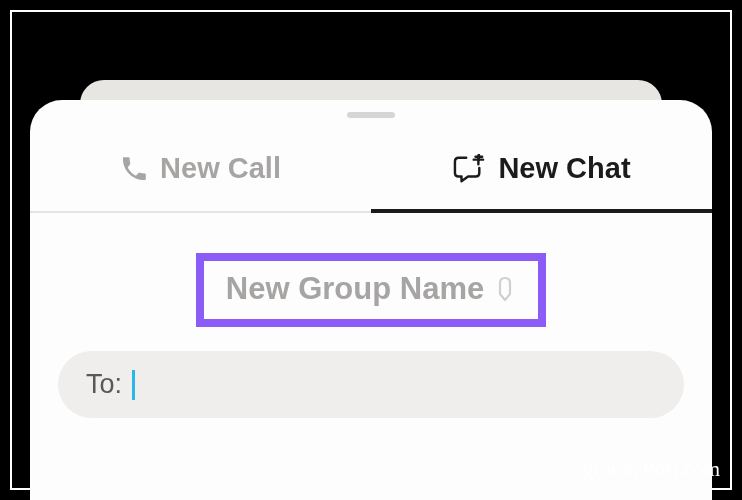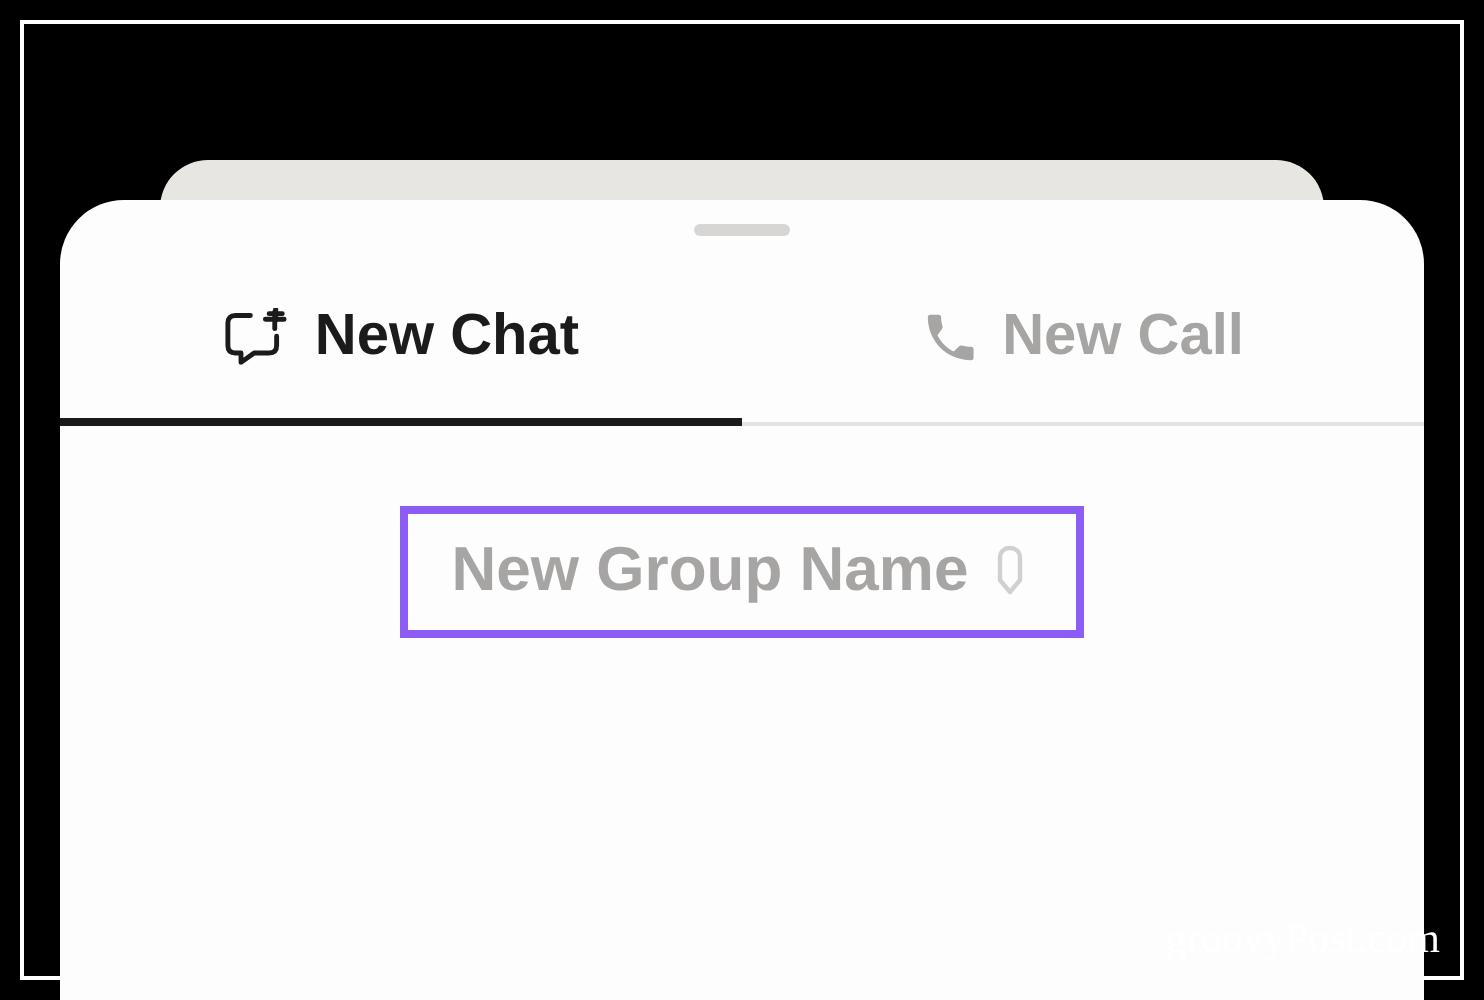--- a/index.html
+++ b/index.html
@@ -90,21 +90,21 @@
     .call-icon svg {
       width: 28px;
       height: 28px;
     }
     .group-name-row {
       margin: 40px auto 24px auto;
       display: flex;
       justify-content: center;
     }
     .group-name-box {
-      border: 4px solid #8b5cf6;
+      border: 8px solid #8b5cf6;
       padding: 10px 22px 12px 22px;
       display: flex;
       align-items: center;
       gap: 10px;
     }
     .group-name-text {
       font-size: 31px;
       font-weight: 600;
       color: #a7a5a3;
     }
@@ -144,48 +144,52 @@
 <body>
 
 <div class="outer-frame"></div>
 
 <div class="sheet-back"></div>
 
 <div class="sheet-front">
   <div class="drag-handle"></div>
 
   <div class="tabs">
+    <div class="tab">
+      <span class="icon call-icon">
+        <svg viewBox="0 0 24 24" fill="#a7a5a3">
+          <path d="M6.6 10.8c1.5 3 4 5.5 7 7l2.3-2.3c.3-.3.8-.4 1.2-.3 1.3.4 2.6.6 4 .6.6 0 1 .4 1 1v3.7c0 .6-.4 1-1 1C10.6 21.5 2.5 13.4 2.5 3c0-.6.4-1 1-1h3.7c.6 0 1 .4 1 1 0 1.4.2 2.7.6 4 .1.4 0 .9-.3 1.2L6.6 10.8z"></path>
+        </svg>
+      </span>
+      <span class="tab-label">New Call</span>
+    </div>
+
     <div class="tab active">
       <span class="icon chat-icon">
         <svg viewBox="0 0 36 32" fill="none" stroke="#1b1b1b" stroke-width="2.6" stroke-linecap="round" stroke-linejoin="round">
           <path d="M15 4 H7 Q3 4 3 8 V20 Q3 24 7 24 H10 L10 29 L17 24 H25 Q29 24 29 20 V15"></path>
           <path d="M23 2 L33 2 M28 -2 L28 7" transform="translate(0,4)"></path>
           <path d="M25 3 L32 3" stroke-width="2.6"></path>
           <path d="M28.5 0 L28.5 6.5" stroke-width="2.6"></path>
         </svg>
       </span>
       <span class="tab-label">New Chat</span>
-    </div>
-
-    <div class="tab">
-      <span class="icon call-icon">
-        <svg viewBox="0 0 24 24" fill="#a7a5a3">
-          <path d="M6.6 10.8c1.5 3 4 5.5 7 7l2.3-2.3c.3-.3.8-.4 1.2-.3 1.3.4 2.6.6 4 .6.6 0 1 .4 1 1v3.7c0 .6-.4 1-1 1C10.6 21.5 2.5 13.4 2.5 3c0-.6.4-1 1-1h3.7c.6 0 1 .4 1 1 0 1.4.2 2.7.6 4 .1.4 0 .9-.3 1.2L6.6 10.8z"></path>
-        </svg>
-      </span>
-      <span class="tab-label">New Call</span>
     </div>
   </div>
 
   <div class="group-name-row">
     <div class="group-name-box">
       <span class="group-name-text">New Group Name</span>
       <span class="icon pencil-icon">
         <svg viewBox="0 0 22 26" fill="none" stroke="#d2d0ce" stroke-width="2.2" stroke-linecap="round" stroke-linejoin="round">
           <path d="M11 2 C14 2 16 4 16 7 L16 18 L11 24 L6 18 L6 7 C6 4 8 2 11 2 Z"></path>
         </svg>
       </span>
     </div>
   </div>
 
+  <div class="to-field">
+    <span class="to-label">To:</span>
+    <span class="cursor-bar"></span>
+  </div>
 </div>
 
 <div class="watermark">groovyPost.com</div>
 
 </body></html>

